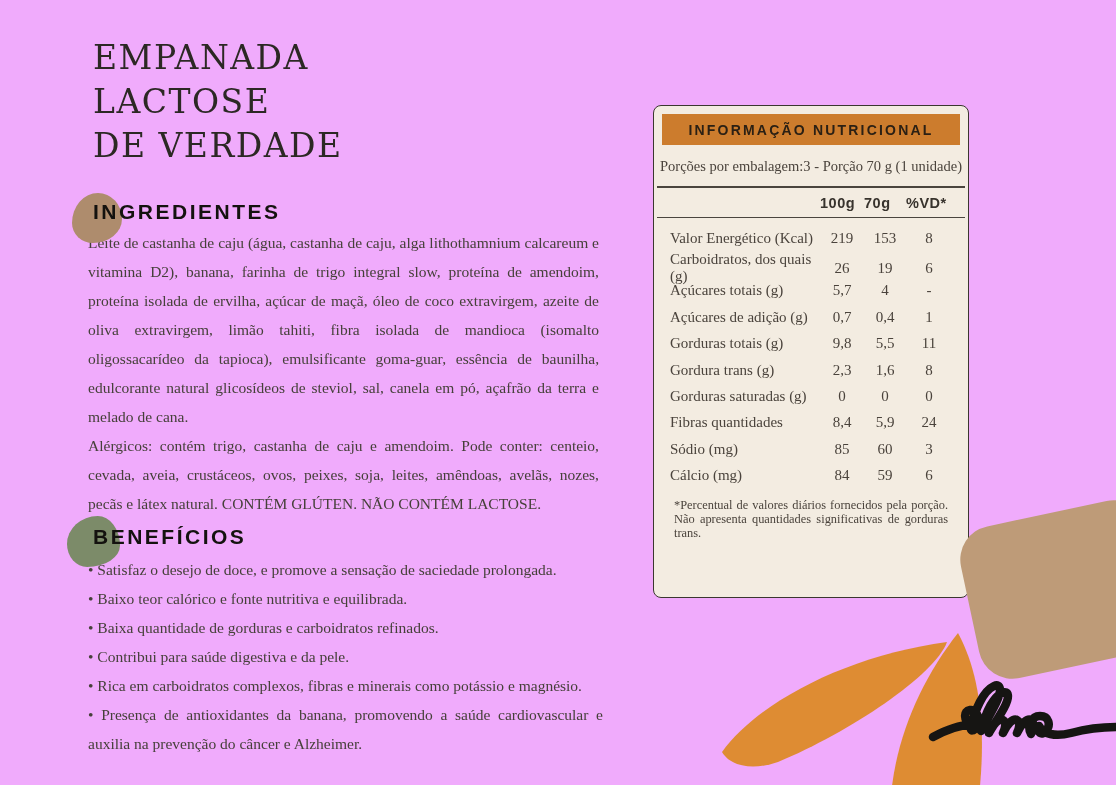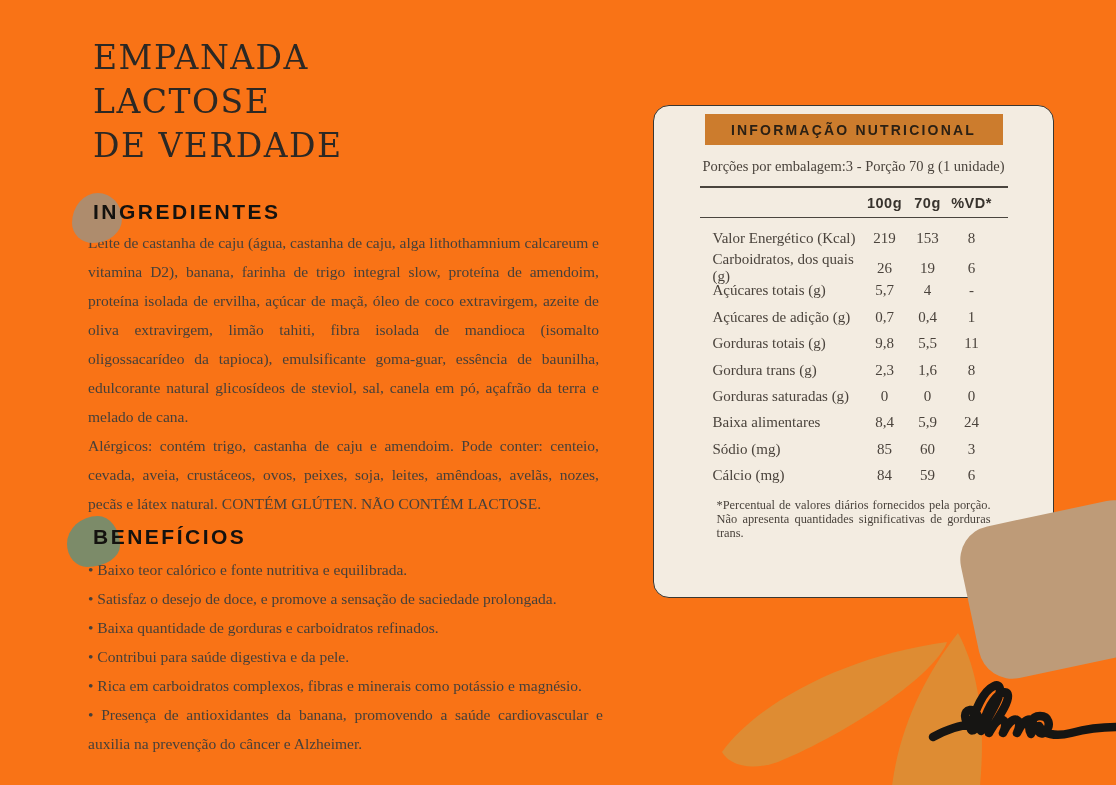--- a/index.html
+++ b/index.html
@@ -1,19 +1,19 @@
 <!DOCTYPE html>
 <html><head>
 <meta charset="utf-8">
 <style>
   html,body{margin:0;padding:0;}
   .page{
     position:relative;
     width:1116px;height:785px;
-    background:#f97316;
+    background:#f0abfc;
     overflow:hidden;
     font-family:"Liberation Serif", serif;
     color:#453e37;
   }
   
   .title{
     position:absolute;left:93px;top:36px;
     font-family:"DejaVu Serif", serif;
     font-size:33px;line-height:44px;letter-spacing:1.5px;
     color:#2c2824;font-weight:400;
@@ -44,23 +44,23 @@
   .ingredients-body p{margin:0;}
   .benefits-heading{position:absolute;left:93px;top:525px;}
   .benefits-list{
     position:absolute;left:88px;top:555px;width:515px;
     font-size:15.5px;line-height:29px;color:#46403a;
   }
   .benefit-item{text-align:justify;}
   .benefit-item::before{content:"• ";}
   
   .card{
-    position:absolute;left:653px;top:105px;width:401px;height:493px;
+    position:absolute;left:653px;top:105px;width:316px;height:493px;
     background:#f3ece1;
-    border:1.5px solid #3b3730;border-radius:16px;
+    border:1.5px solid #3b3730;border-radius:8px;
     box-sizing:border-box;
   }
   .card-banner{
     margin:8px auto 0 auto;width:298px;height:31px;
     background:#cc7c2d;
     display:flex;align-items:center;justify-content:center;
     font-family:"Liberation Sans", sans-serif;
     font-size:14px;font-weight:700;letter-spacing:2.2px;
     color:#2b2014;
   }
@@ -71,21 +71,21 @@
   .rule{margin:0 auto;width:308px;background:#4a453e;}
   .rule-thick{height:2px;margin-top:11px;}
   .rule-thin{height:1px;}
   .col-header{
     margin:0 auto;width:282px;height:29px;
     display:grid;grid-template-columns:1fr 44px 42px 46px;
     align-items:center;
     font-family:"Liberation Sans", sans-serif;
     font-size:14.5px;font-weight:700;letter-spacing:0.5px;color:#38332d;
   }
-  .col-header span{text-align:center;}
+  .col-header span{text-align:left;}
   .nutri-table{margin:7px auto 0 auto;width:282px;}
   .nutri-row{
     display:grid;grid-template-columns:1fr 44px 42px 46px;
     height:26.4px;align-items:center;
     font-size:15px;color:#4a433c;
   }
   .nutri-row .val{text-align:center;}
   .card-footnote{
     margin:10px auto 0 auto;width:274px;
     font-size:12.4px;line-height:13.8px;text-align:justify;
@@ -117,22 +117,22 @@
   <div class="section-heading ingredients-heading">INGREDIENTES</div>
   <div class="ingredients-body">
 
   <p>Leite de castanha de caju (água, castanha de caju, alga lithothamnium calcareum e vitamina D2), banana, farinha de trigo integral slow, proteína de amendoim, proteína isolada de ervilha, açúcar de maçã, óleo de coco extravirgem, azeite de oliva extravirgem, limão tahiti, fibra isolada de mandioca (isomalto oligossacarídeo da tapioca), emulsificante goma-guar, essência de baunilha, edulcorante natural glicosídeos de steviol, sal, canela em pó, açafrão da terra e melado de cana.</p>
       <p>Alérgicos: contém trigo, castanha de caju e amendoim. Pode conter: centeio, cevada, aveia, crustáceos, ovos, peixes, soja, leites, amêndoas, avelãs, nozes, pecãs e látex natural. CONTÉM GLÚTEN. NÃO CONTÉM LACTOSE.</p>
     </div>
 
   <div class="section-heading benefits-heading">BENEFÍCIOS</div>
   <div class="benefits-list">
 
-  <div class="benefit-item">Baixo teor calórico e fonte nutritiva e equilibrada.</div>
-      <div class="benefit-item">Satisfaz o desejo de doce, e promove a sensação de saciedade prolongada.</div>
+  <div class="benefit-item">Satisfaz o desejo de doce, e promove a sensação de saciedade prolongada.</div>
+      <div class="benefit-item">Baixo teor calórico e fonte nutritiva e equilibrada.</div>
       <div class="benefit-item">Baixa quantidade de gorduras e carboidratos refinados.</div>
       <div class="benefit-item">Contribui para saúde digestiva e da pele.</div>
       <div class="benefit-item">Rica em carboidratos complexos, fibras e minerais como potássio e magnésio.</div>
       <div class="benefit-item">Presença de antioxidantes da banana, promovendo a saúde cardiovascular e auxilia na prevenção do câncer e Alzheimer.</div>
     </div>
 
   <div class="card">
     <div class="card-banner">INFORMAÇÃO NUTRICIONAL</div>
     <div class="card-servings">Porções por embalagem:3 - Porção 70 g (1 unidade)</div>
     <div class="rule rule-thick"></div>
@@ -189,21 +189,21 @@
         </div>
 
         <div class="nutri-row">
           <span class="lbl">Gorduras saturadas (g)</span>
           <span class="val">0</span>
           <span class="val">0</span>
           <span class="val">0</span>
         </div>
 
         <div class="nutri-row">
-          <span class="lbl">Baixa alimentares</span>
+          <span class="lbl">Fibras quantidades</span>
           <span class="val">8,4</span>
           <span class="val">5,9</span>
           <span class="val">24</span>
         </div>
 
         <div class="nutri-row">
           <span class="lbl">Sódio (mg)</span>
           <span class="val">85</span>
           <span class="val">60</span>
           <span class="val">3</span>

